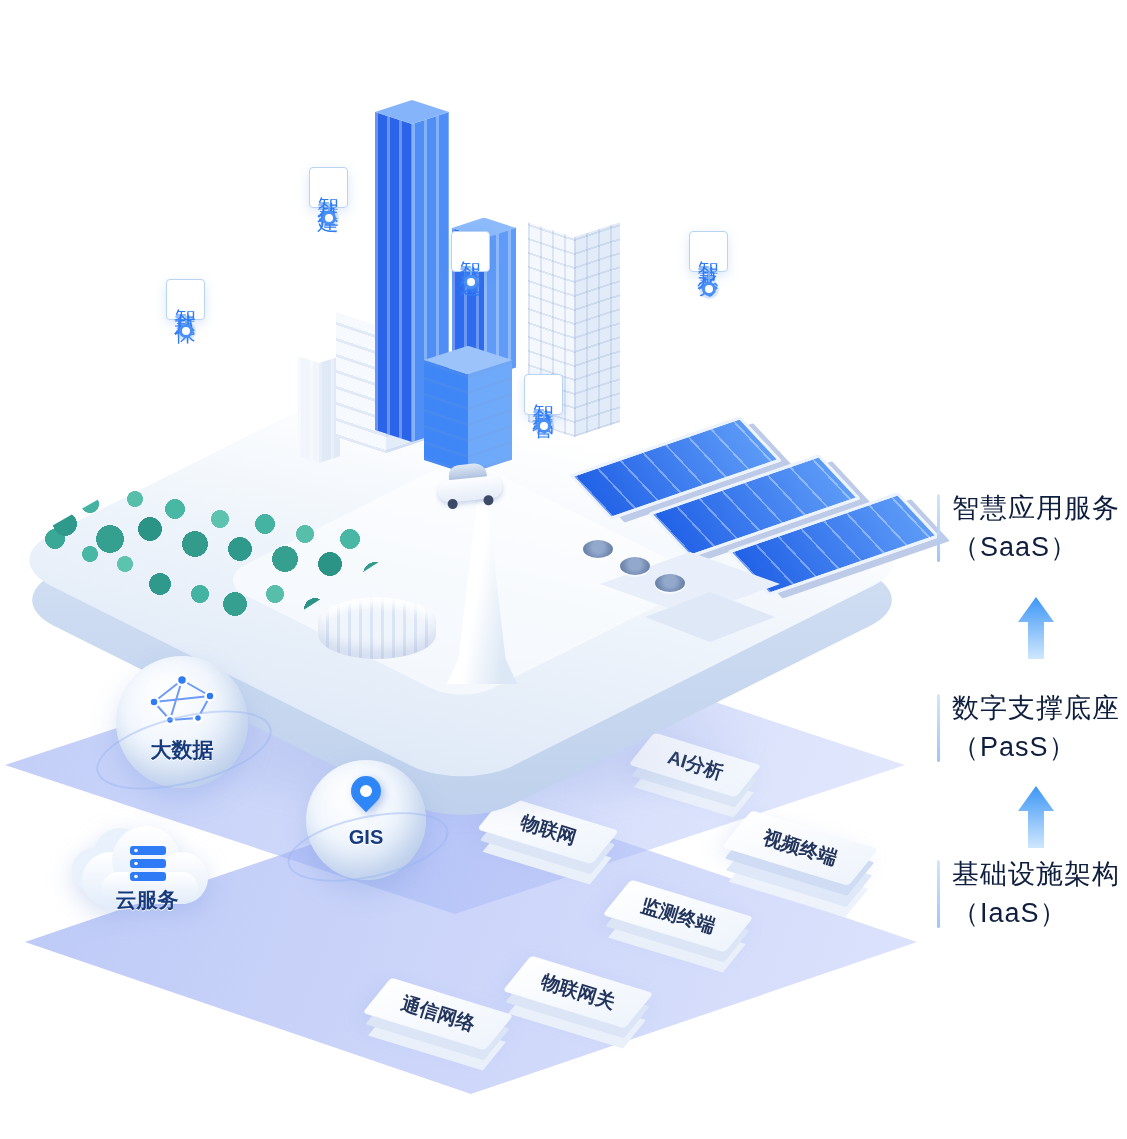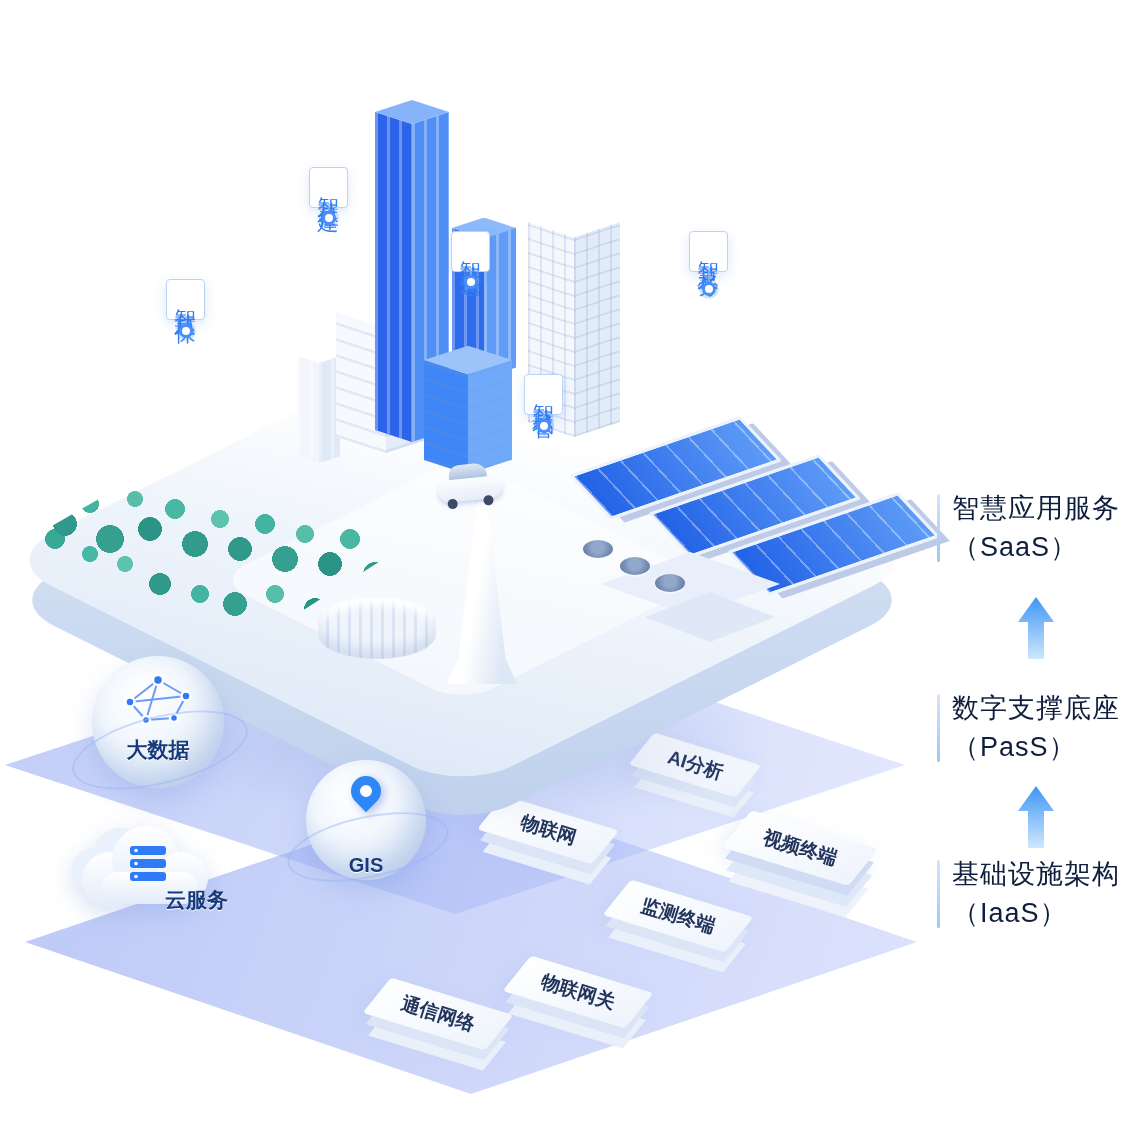--- a/index.html
+++ b/index.html
@@ -115,34 +115,34 @@
     box-shadow:0 0 0 3px rgba(74,143,245,.22);}
 
   
   .globe{position:absolute;z-index:4;}
   .sphere{width:100%;height:100%;border-radius:50%;
     background:radial-gradient(circle at 38% 30%,#ffffff 0%,#f2f7fd 38%,#d5e2f4 72%,#bdcfeb 100%);
     box-shadow:inset -8px -12px 24px rgba(150,175,220,.35),0 12px 26px rgba(120,150,220,.28);}
   .globe .ring{position:absolute;border:2px solid rgba(150,180,245,.45);border-radius:50%;}
   .globe .glbl{position:absolute;left:0;right:0;text-align:center;font-weight:700;
     color:#173a7c;text-shadow:0 1px 0 #fff;}
-  .g-bd{left:92px;top:656px;width:132px;height:132px;}
+  .g-bd{left:116px;top:656px;width:132px;height:132px;}
   .g-bd .ring{left:-22px;top:60px;width:176px;height:64px;transform:rotate(-14deg);}
   .g-bd .glbl{top:80px;font-size:21px;}
   .g-bd svg{position:absolute;left:24px;top:12px;}
   .g-gis{left:306px;top:760px;width:120px;height:120px;}
   .g-gis .ring{left:-20px;top:56px;width:160px;height:58px;transform:rotate(-12deg);}
-  .g-gis .glbl{top:66px;font-size:20px;margin-top:28px;}
+  .g-gis .glbl{top:66px;font-size:20px;}
   .pin{position:absolute;left:45px;top:16px;width:30px;height:30px;background:#2f86f7;
     border-radius:50% 50% 50% 0;transform:rotate(-45deg);box-shadow:0 4px 8px rgba(40,90,200,.35);}
   .pin::after{content:"";position:absolute;left:9px;top:9px;width:12px;height:12px;background:#fff;border-radius:50%;}
 
   .cloud{position:absolute;z-index:4;width:170px;height:110px;}
   .cloud svg{position:absolute;left:0;top:0;filter:drop-shadow(0 8px 12px rgba(120,150,220,.30));}
-  .cloud .clbl{position:absolute;left:8px;right:0;text-align:right;top:74px;font-size:21px;
+  .cloud .clbl{position:absolute;left:8px;right:0;text-align:center;top:74px;font-size:21px;
     font-weight:700;color:#173a7c;text-shadow:0 1px 0 #fff;}
   .c-srv{left:58px;top:812px;}
   .c-cmp{left:196px;top:884px;}
 
   .slab{position:absolute;z-index:2;transform:rotate(17deg) skewX(-22deg);border-radius:4px;
     background:linear-gradient(135deg,#ffffff,#eef4fc);
     box-shadow:8px 12px 0 -2px #dbe5f6,16px 24px 0 -4px #eaf0fa,0 8px 20px rgba(120,150,220,.18);
     display:flex;align-items:center;justify-content:center;}
   .slab.tall{box-shadow:8px 12px 0 -2px #cfdcf3,16px 24px 0 -3px #dfe8f8,24px 36px 0 -5px #edf2fb,
     0 8px 20px rgba(120,150,220,.2);}

